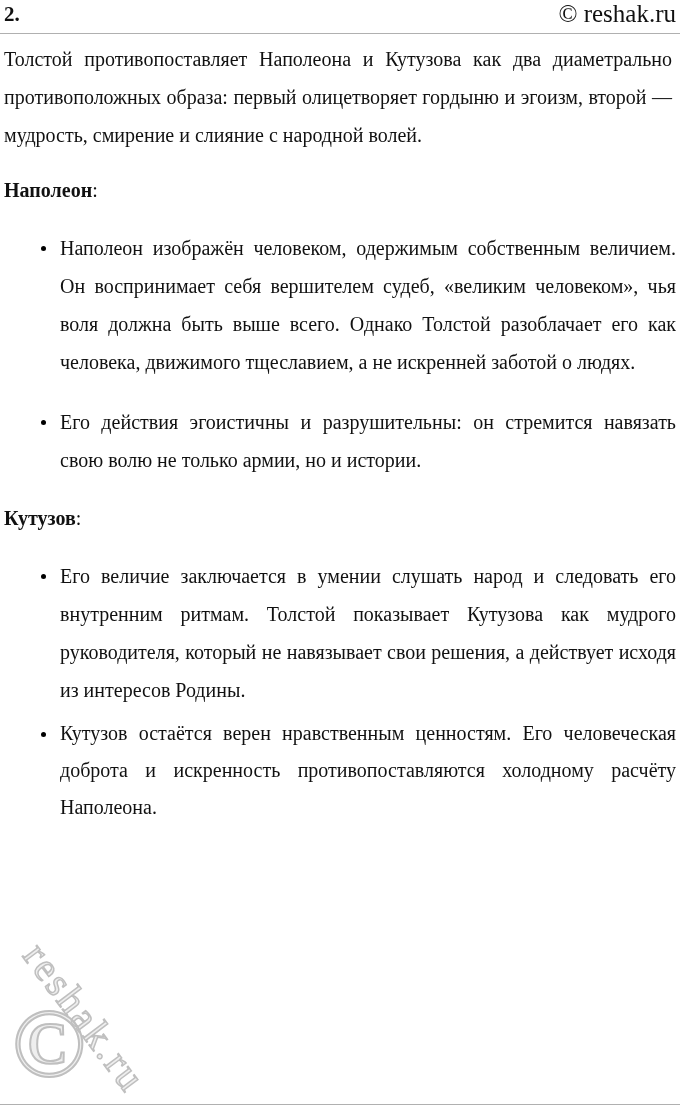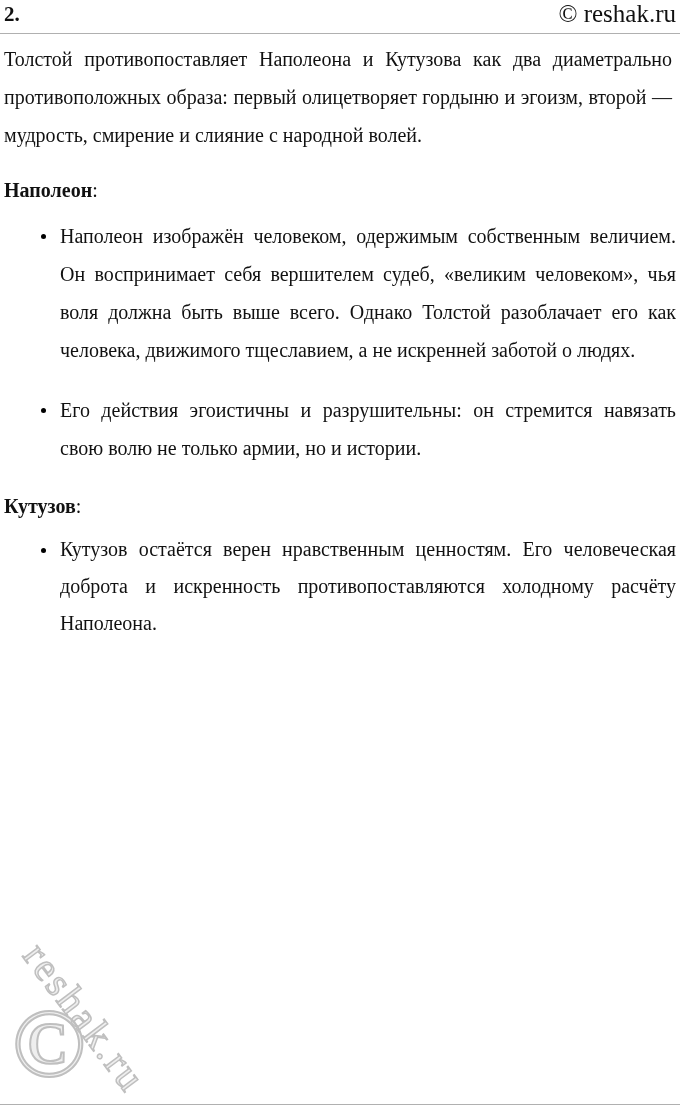--- a/index.html
+++ b/index.html
@@ -16,21 +16,21 @@
   .rule{border-top:1px solid #b0b0b0;margin:7px -4px 0 -4px;}
   .bottom-rule{position:absolute;left:0;right:0;top:1104px;border-top:1px solid #b0b0b0;z-index:2;}
   .intro{margin:6px 4px 0 0;font-size:20px;line-height:38px;text-align:justify;text-align-last:left;}
   .sec-heading{margin-top:17px;font-size:20px;line-height:38px;}
   .sec-heading b{font-weight:bold;}
   .sec-heading.h2{margin-top:20px;}
   ul{list-style:none;margin:0;padding:0;}
   li{position:relative;padding-left:56px;font-size:20px;line-height:38px;}
   .li-text{text-align:justify;text-align-last:left;}
   .dot{position:absolute;left:37px;top:17px;width:5px;height:5px;background:#000;border-radius:50%;}
-  .m8{margin-top:8px;}
+  .m8{margin-top:20px;}
   .m14{margin-top:22px;}
   .m6{margin-top:6px;}
   .tight{line-height:37px;}
   
   .watermark{position:absolute;left:0;top:928px;width:240px;height:182px;z-index:0;opacity:0.85;}
   .wm-copy{
     position:absolute;left:12px;top:66px;
     font-size:98px;line-height:1;font-family:"Liberation Serif",serif;
     color:rgba(175,175,175,0.25);
     -webkit-text-stroke:2px #b4b4b4;
@@ -77,20 +77,24 @@
         <span class="dot"></span>
         <div class="li-text">Его действия эгоистичны и разрушительны: он стремится навязать свою волю не только армии, но и истории.</div>
       </li>
     </ul>
 
     <div class="sec-heading h2">
       <b>Кутузов</b><span>:</span>
     </div>
 
     <ul>
+      <li class="m8">
+        <span class="dot"></span>
+        <div class="li-text">Его величие заключается в умении слушать народ и следовать его внутренним ритмам. Толстой показывает Кутузова как мудрого руководителя, который не навязывает свои решения, а действует исходя из интересов Родины.</div>
+      </li>
       <li class="m6 tight">
         <span class="dot"></span>
         <div class="li-text">Кутузов остаётся верен нравственным ценностям. Его человеческая доброта и искренность противопоставляются холодному расчёту Наполеона.</div>
       </li>
     </ul>
 
   </div>
 
   <div class="bottom-rule"></div>
 

